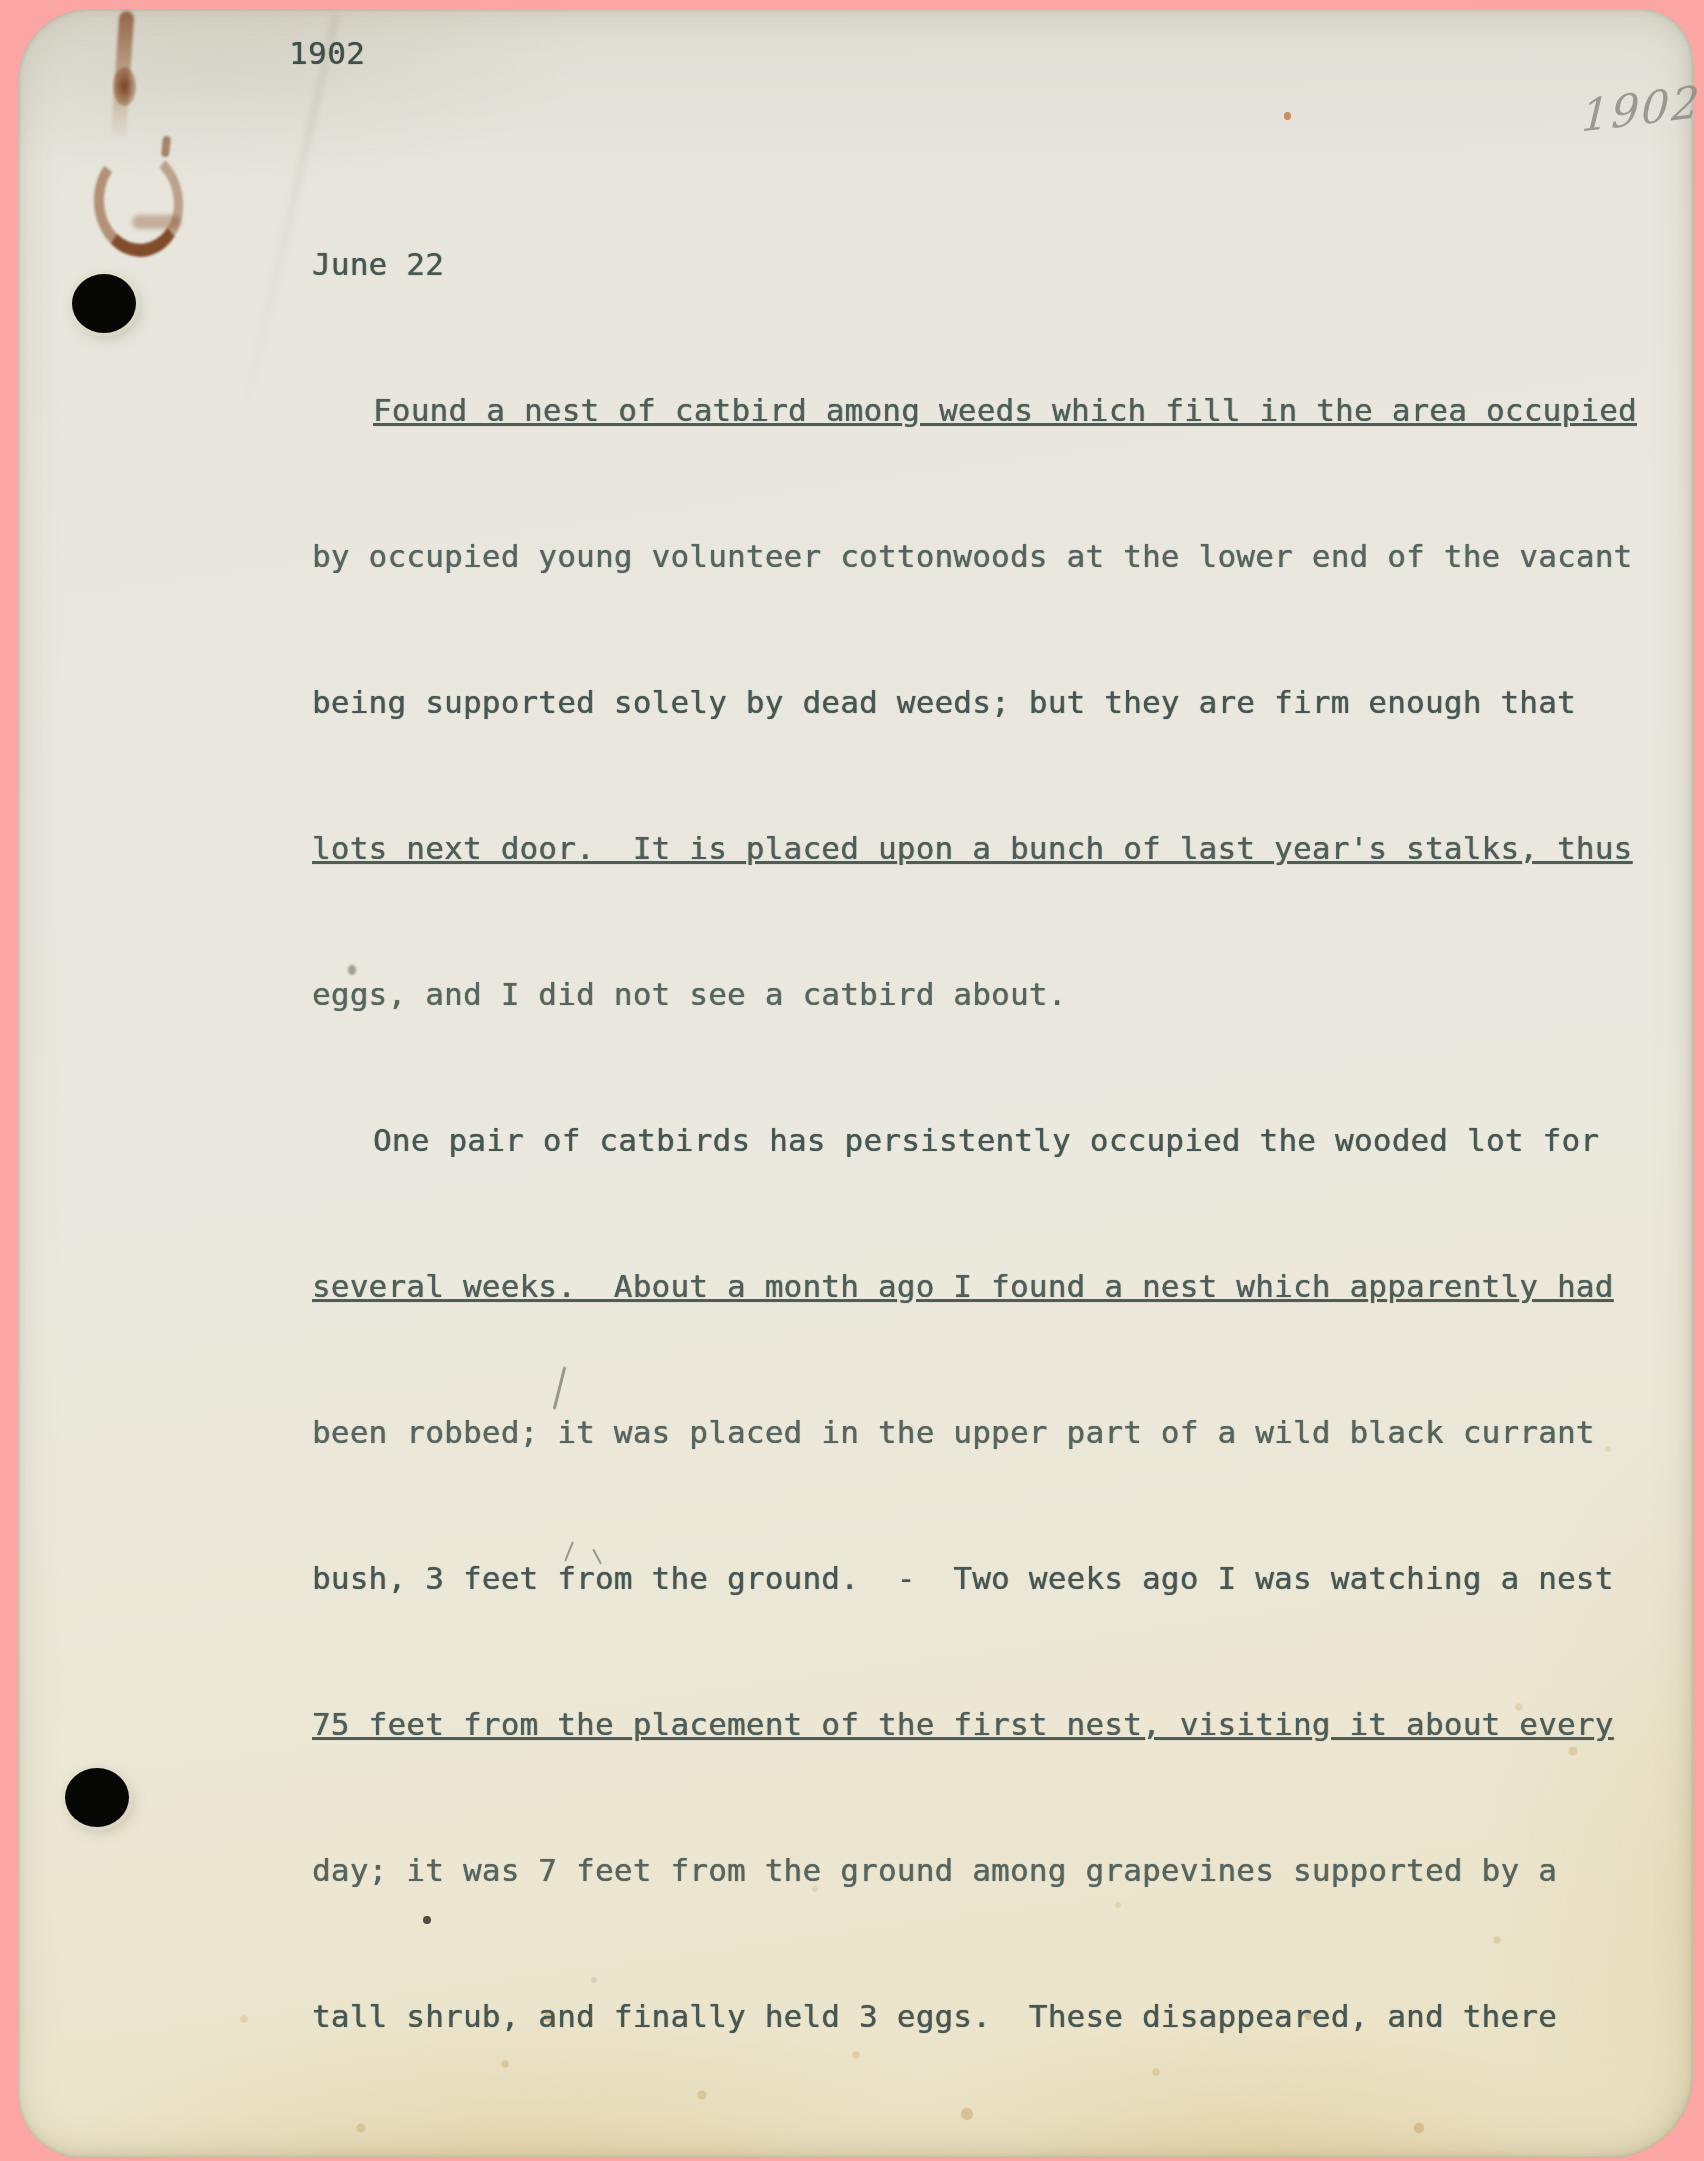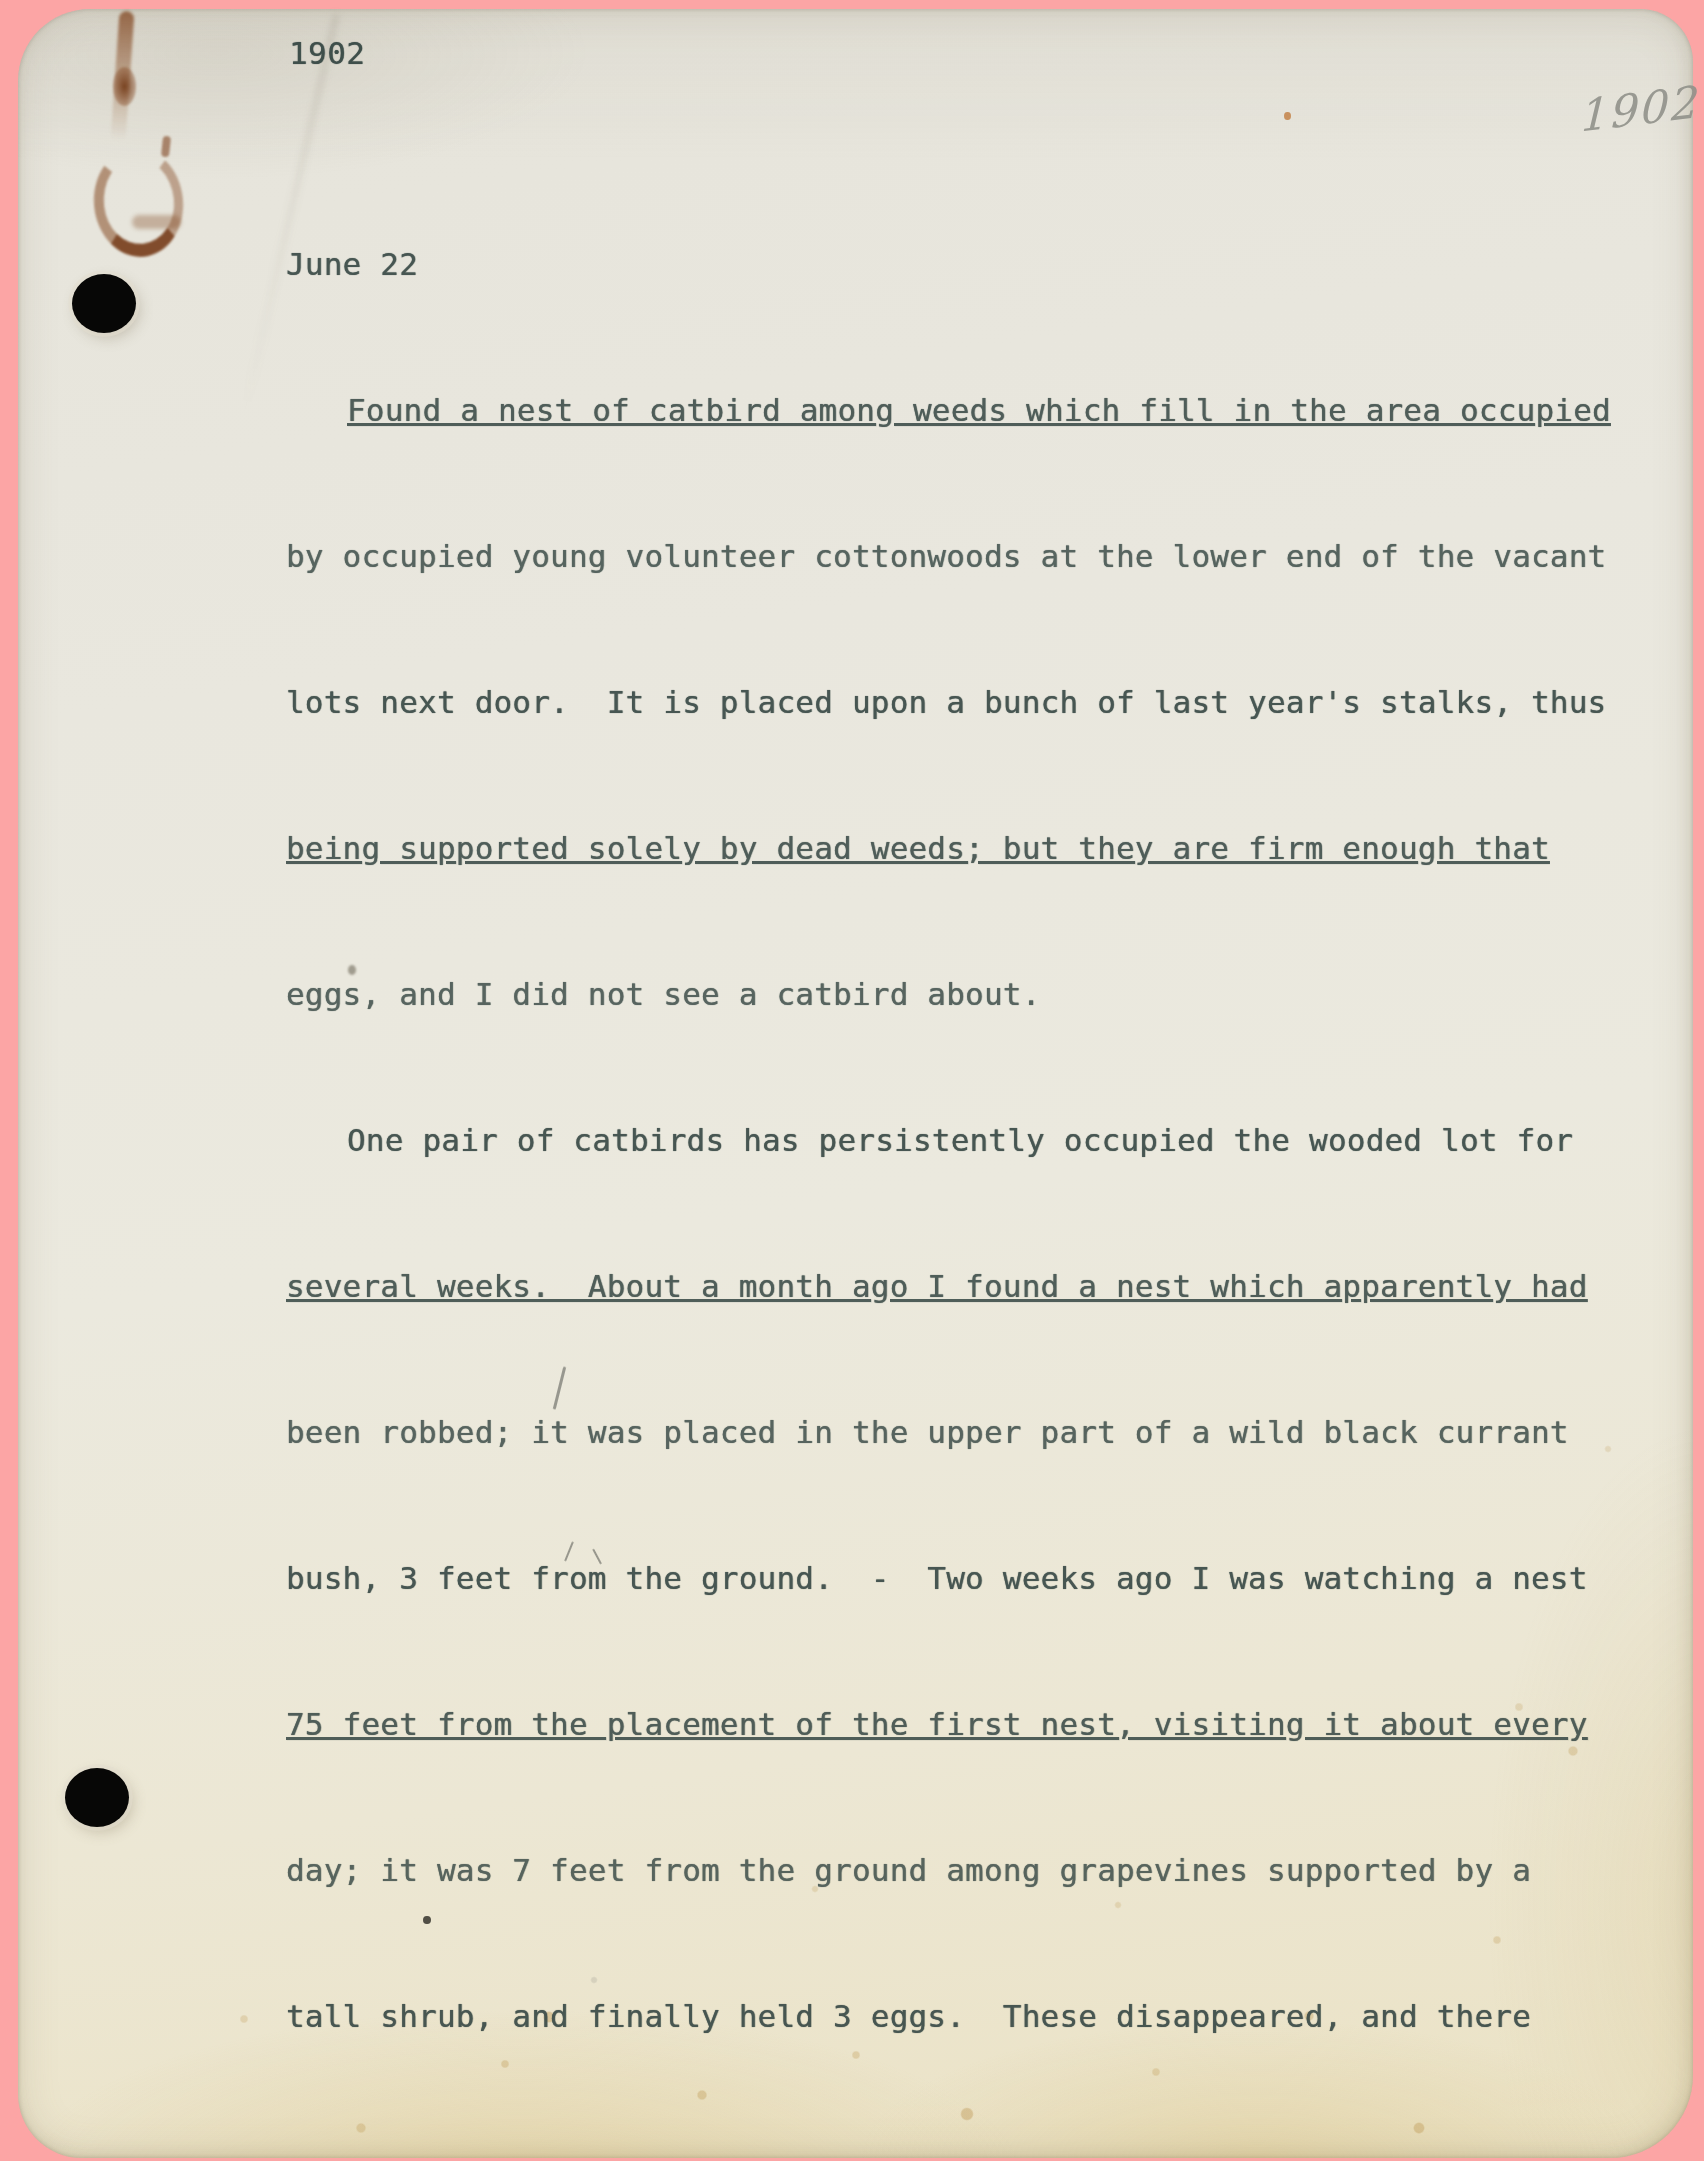--- a/index.html
+++ b/index.html
@@ -57,21 +57,21 @@
   
   .hole{position:absolute;width:64px;height:59px;border-radius:50%;background:#070706;
         box-shadow:0 0 0 3.8px rgba(228,223,208,.55), 3.8px 5.3px 13.6px rgba(118,106,80,.30);}
   .hole.top{left:54px;top:265px;}
   .hole.bottom{left:47px;top:1759px;}
   
   .typed-year{position:absolute;left:271px;top:26px;font-size:31px;color:#3f4f4b;
         letter-spacing:0.4px;text-shadow:0 0 1px rgba(62,78,74,.85), 0.6px 0.3px 0.5px rgba(62,78,74,.3);}
   .typescript{position:absolute;left:268px;top:146px;font-size:31px;color:#3f4f4b;white-space:pre;}
   .line{height:74px;line-height:74px;letter-spacing:0.2px;
-        text-shadow:0 0 1px rgba(62,78,74,.85), 0.7px 0.3px 0.5px rgba(62,78,74,.30);}
+        text-shadow:0 0 1px rgba(62,78,74,.85), 0.7px 0.3px 0.5px rgba(62,78,74,.30);margin-left:26px;}
   .line.indent{padding-left:61px;}
   .line:nth-of-type(3n){opacity:.86;}
   .line:nth-of-type(3n+1){opacity:.95;}
   .line:nth-of-type(3n+2){opacity:.90;text-decoration:underline;}
   
   .handwritten{position:absolute;left:1563px;top:74px;font-family:"DejaVu Serif","Liberation Serif",serif;
         font-style:italic;font-size:44px;color:#8f9089;opacity:.88;letter-spacing:2.3px;
         transform:rotate(-7deg) skewX(-10deg);}
   
   .mark{position:absolute;background:rgba(68,70,66,.5);border-radius:1.5px;filter:blur(0.3px);}
@@ -101,22 +101,22 @@
     <div class="hole top"></div>
     <div class="hole bottom"></div>
 
     <div class="typed-year">1902</div>
     <div class="handwritten">1902</div>
 
     <div class="typescript">
       <div class="line date">June 22</div>
       <div class="line indent">Found a nest of catbird among weeds which fill in the area occupied</div>
       <div class="line">by occupied young volunteer cottonwoods at the lower end of the vacant</div>
+      <div class="line">being supported solely by dead weeds; but they are firm enough that</div>
       <div class="line">lots next door.  It is placed upon a bunch of last year's stalks, thus</div>
-      <div class="line">being supported solely by dead weeds; but they are firm enough that</div>
       <div class="line">eggs, and I did not see a catbird about.</div>
       <div class="line indent">One pair of catbirds has persistently occupied the wooded lot for</div>
       <div class="line">several weeks.  About a month ago I found a nest which apparently had</div>
       <div class="line">been robbed; it was placed in the upper part of a wild black currant</div>
       <div class="line">bush, 3 feet from the ground.  -  Two weeks ago I was watching a nest</div>
       <div class="line">75 feet from the placement of the first nest, visiting it about every</div>
       <div class="line">day; it was 7 feet from the ground among grapevines supported by a</div>
       <div class="line">tall shrub, and finally held 3 eggs.  These disappeared, and there</div>
       
       

